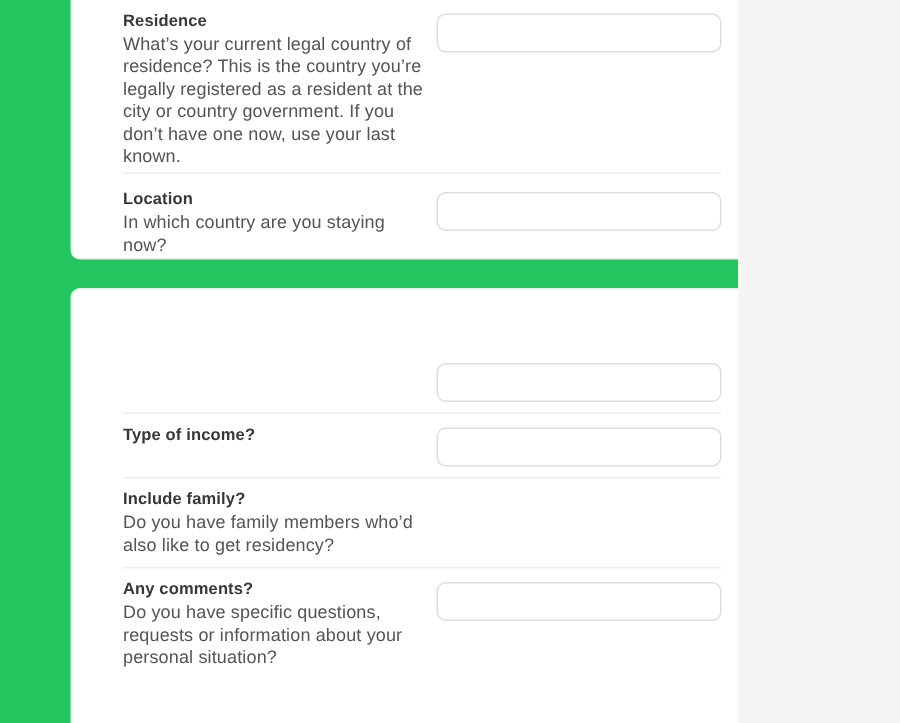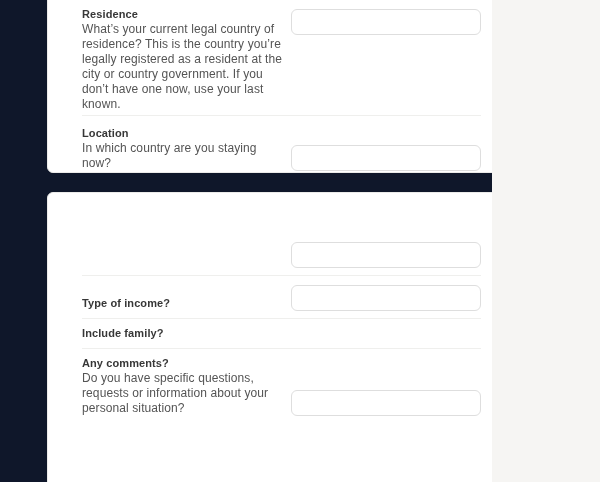--- a/index.html
+++ b/index.html
@@ -4,42 +4,42 @@
 <style>
   * { margin: 0; padding: 0; box-sizing: border-box; }
   html, body { background: #f6f5f3; }
   body { font-family: "Liberation Sans", sans-serif; }
 
   .viewport {
     position: relative;
     width: 492px;
     height: 482px;
     overflow: hidden;
-    background: #0f172a;
+    background: #22c55e;
   }
 
   .card {
     position: absolute;
     left: 47px;
     width: 473px;
     background: #ffffff;
     border: 1px solid #ebebe9;
     border-radius: 6px;
     padding: 0 38px 0 34px;
   }
   .card-1 { top: -14px; height: 187px; }
   .card-2 { top: 192px; height: 320px; padding-top: 40px; }
 
   .row {
     display: flex;
     justify-content: space-between;
     align-items: flex-start;
     padding: 7px 0;
   }
-  .row + .row { border-top: 1px solid #efefed; align-items: flex-end; }
+  .row + .row { border-top: 1px solid #efefed; }
 
   .card-1 .row-residence { padding: 20px 0 3px 0; }
   .card-1 .row-location  { padding: 10px 0 12px 0; }
 
   .field-label { flex: 1 1 auto; padding-right: 6px; max-width: 212px; }
 
   .field-title {
     font-size: 11px;
     line-height: 15px;
     font-weight: 700;
@@ -105,20 +105,21 @@
       <div class="field-label">
         <div class="field-title">Type of income?</div>
       </div>
       <input class="text-input" type="text" value="" style="">
     </div>
 
 
     <div class="row">
       <div class="field-label">
         <div class="field-title">Include family?</div>
+        <div class="field-desc">Do you have family members who’d also like to get residency?</div>
       </div>
     </div>
 
     <div class="row">
       <div class="field-label">
         <div class="field-title">Any comments?</div>
         <div class="field-desc">Do you have specific questions, requests or information about your personal situation?</div>
       </div>
       <input class="text-input" type="text" value="" style="">
     </div>

